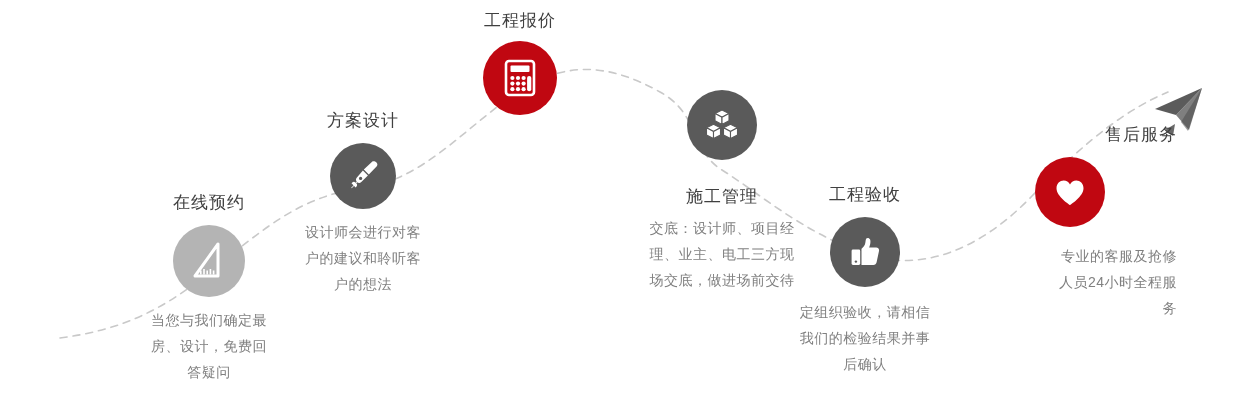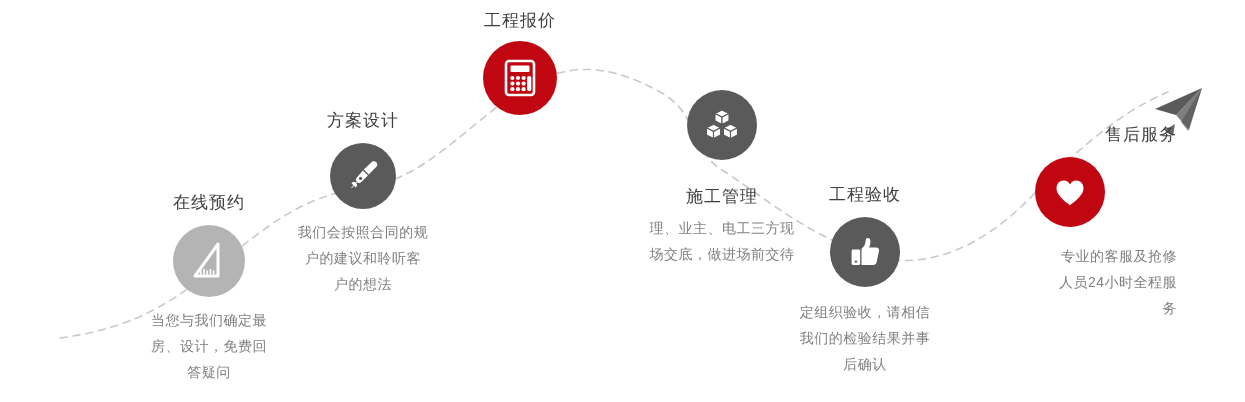--- a/index.html
+++ b/index.html
@@ -81,21 +81,21 @@
     <div class="title">方案设计</div>
     <div class="circle c-dark" style="width:66px;height:66px;margin-top:14px;">
       <svg class="ico" width="40" height="40" viewBox="0 0 40 40" fill="#ffffff">
         <path d="M33.5,6.6 C34.6,7.7 34.7,9.3 33.8,10.3 L25.8,18.6 L20.8,13.6 L29.1,5.8 C30.2,4.9 32.4,5.5 33.5,6.6 Z"></path>
         <path d="M19.9,14.6 L24.9,19.6 L18.3,26.0 C17.1,27.2 15.4,27.3 14.2,26.2 L13.2,27.3 C14.3,28.2 14.4,29.6 13.5,30.6 L12.6,31.4 L8.5,27.2 L9.3,26.4 C10.3,25.5 11.7,25.6 12.6,26.7 L13.7,25.7 C12.6,24.4 12.8,22.8 13.9,21.6 Z"></path>
         <circle cx="17.6" cy="22.4" r="1.6" fill="#5a5a5a"></circle>
         <path d="M8.2,31.8 L11.4,28.6 L11.9,29.1 L8.7,32.3 Z"></path>
       </svg>
     </div>
     <div class="desc" style="margin-top:10px;">
-      <div>我们会按照合同的规</div>
+      <div>设计师会进行对客</div>
       <div>户的建议和聆听客</div>
       <div>户的想法</div>
     </div>
   </div>
 
   <div class="step" style="left:415px;top:12px;width:210px;">
     <div class="title">工程报价</div>
     <div class="circle c-red" style="width:74px;height:74px;margin-top:12px;">
       <svg class="ico" width="42" height="42" viewBox="0 0 42 42" fill="#ffffff">
         <rect x="7" y="4" width="28" height="34" rx="3" fill="none" stroke="#ffffff" stroke-width="2.6"></rect>
@@ -125,20 +125,21 @@
           <path d="M5.5,23.8 L12.5,27.4 L12.5,34.6 L5.5,31 Z"></path>
           <path d="M19.5,23.8 L19.5,31 L12.5,34.6 L12.5,27.4 Z"></path>
           <path d="M29.5,20.2 L36.5,23.8 L29.5,27.4 L22.5,23.8 Z"></path>
           <path d="M22.5,23.8 L29.5,27.4 L29.5,34.6 L22.5,31 Z"></path>
           <path d="M36.5,23.8 L36.5,31 L29.5,34.6 L29.5,27.4 Z"></path>
         </g>
       </svg>
     </div>
     <div class="title" style="margin-top:28px;">施工管理</div>
     <div class="desc" style="margin-top:10px;">
+      <div>交底：设计师、项目经</div>
       <div>理、业主、电工三方现</div>
       <div>场交底，做进场前交待</div>
     </div>
   </div>
 
   <div class="step" style="left:757px;top:186px;width:216px;">
     <div class="title">工程验收</div>
     <div class="circle c-dark" style="width:70px;height:70px;margin-top:14px;">
       <svg class="ico" width="42" height="42" viewBox="0 0 42 42" fill="#ffffff">
         <path d="M17.5,17.8 C17.5,17.8 19.8,16.2 20.9,13.6 C21.8,11.4 21.3,8.8 22.3,7.6 C23.3,6.4 25.4,6.9 26.1,8.6 C26.9,10.6 26.1,14.2 25.1,16.6 L32.2,16.6 C34.2,16.6 35.4,18.2 35,20 L32.6,31.2 C32.3,32.8 31,33.9 29.4,33.9 L17.5,33.9 Z"></path>

